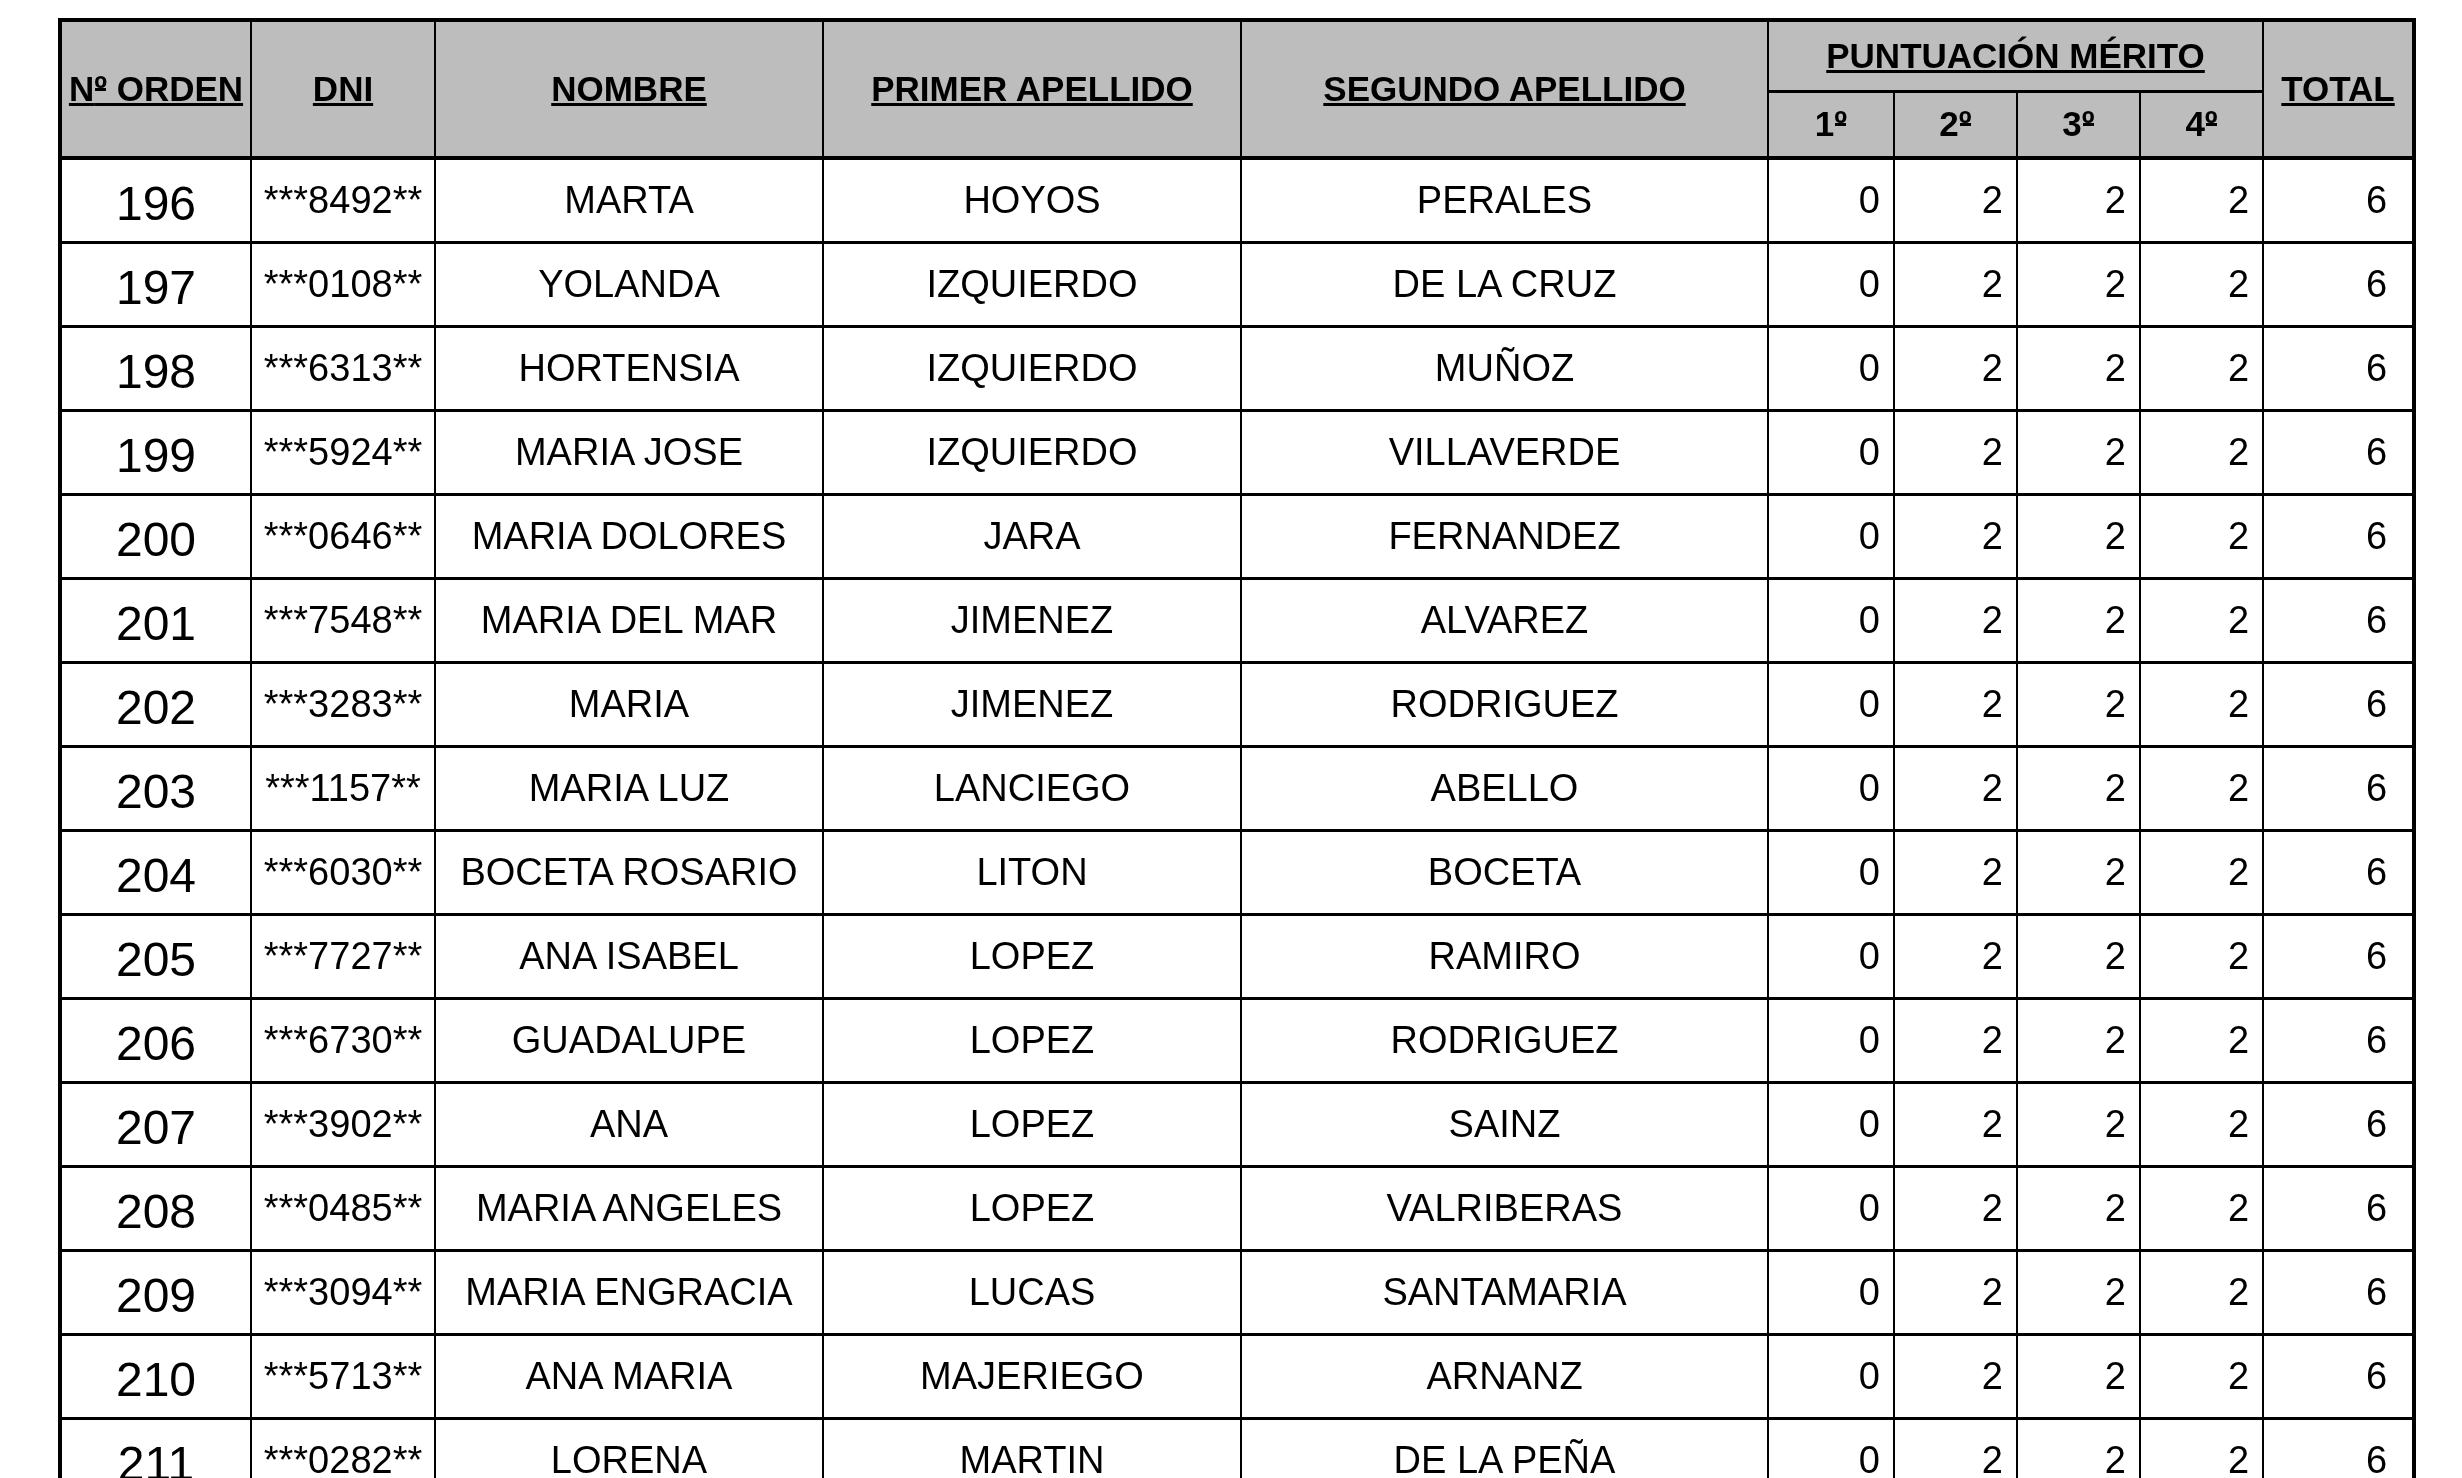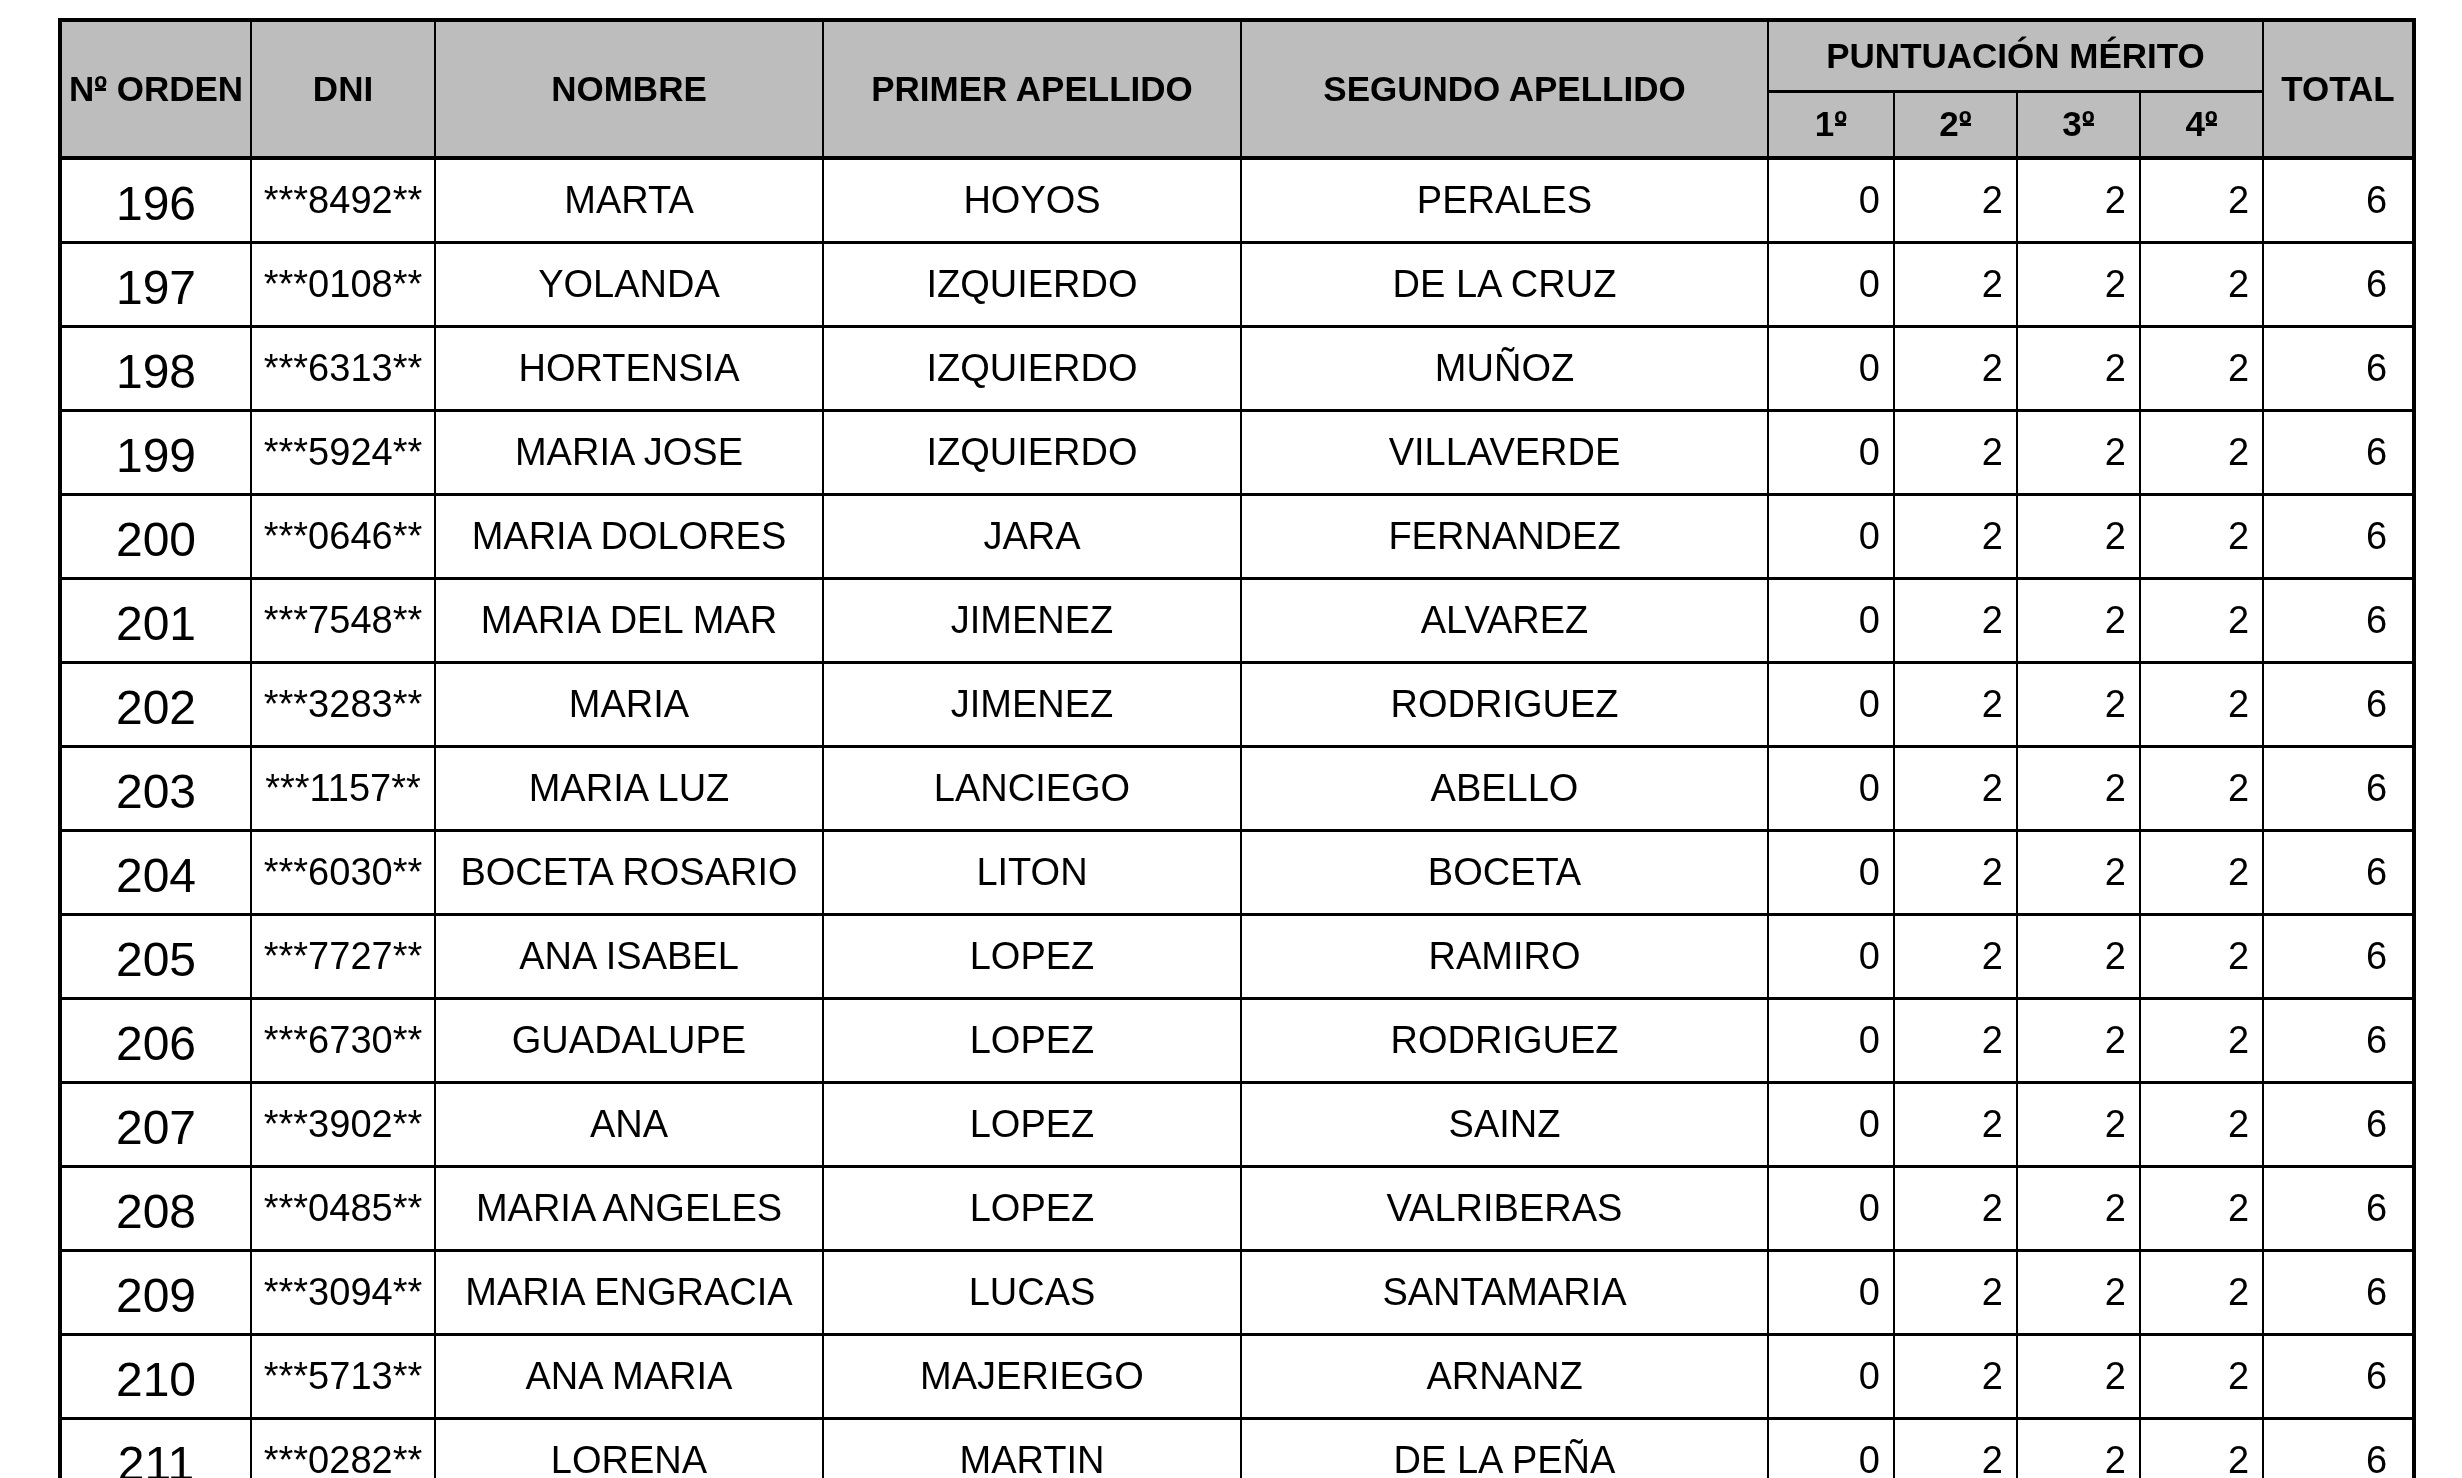--- a/index.html
+++ b/index.html
@@ -35,21 +35,21 @@
   }
   thead th {
     background: #bdbdbd;
     font-weight: bold;
     font-size: 35px;
     text-align: center;
     vertical-align: middle;
     border-bottom-width: 4.1px;
     color: #000000;
   }
-  thead tr.h1 { height: 71px; }
+  thead tr.h1 { height: 71px; text-decoration: underline; }
   thead tr.h2 { height: 67px; }
   thead th.th-punt { border-bottom-width: 2.5px; }
   tbody td {
     height: 70px;
     font-size: 38px;
     color: #000000;
     vertical-align: middle;
     text-align: center;
     background: #ffffff;
   }

